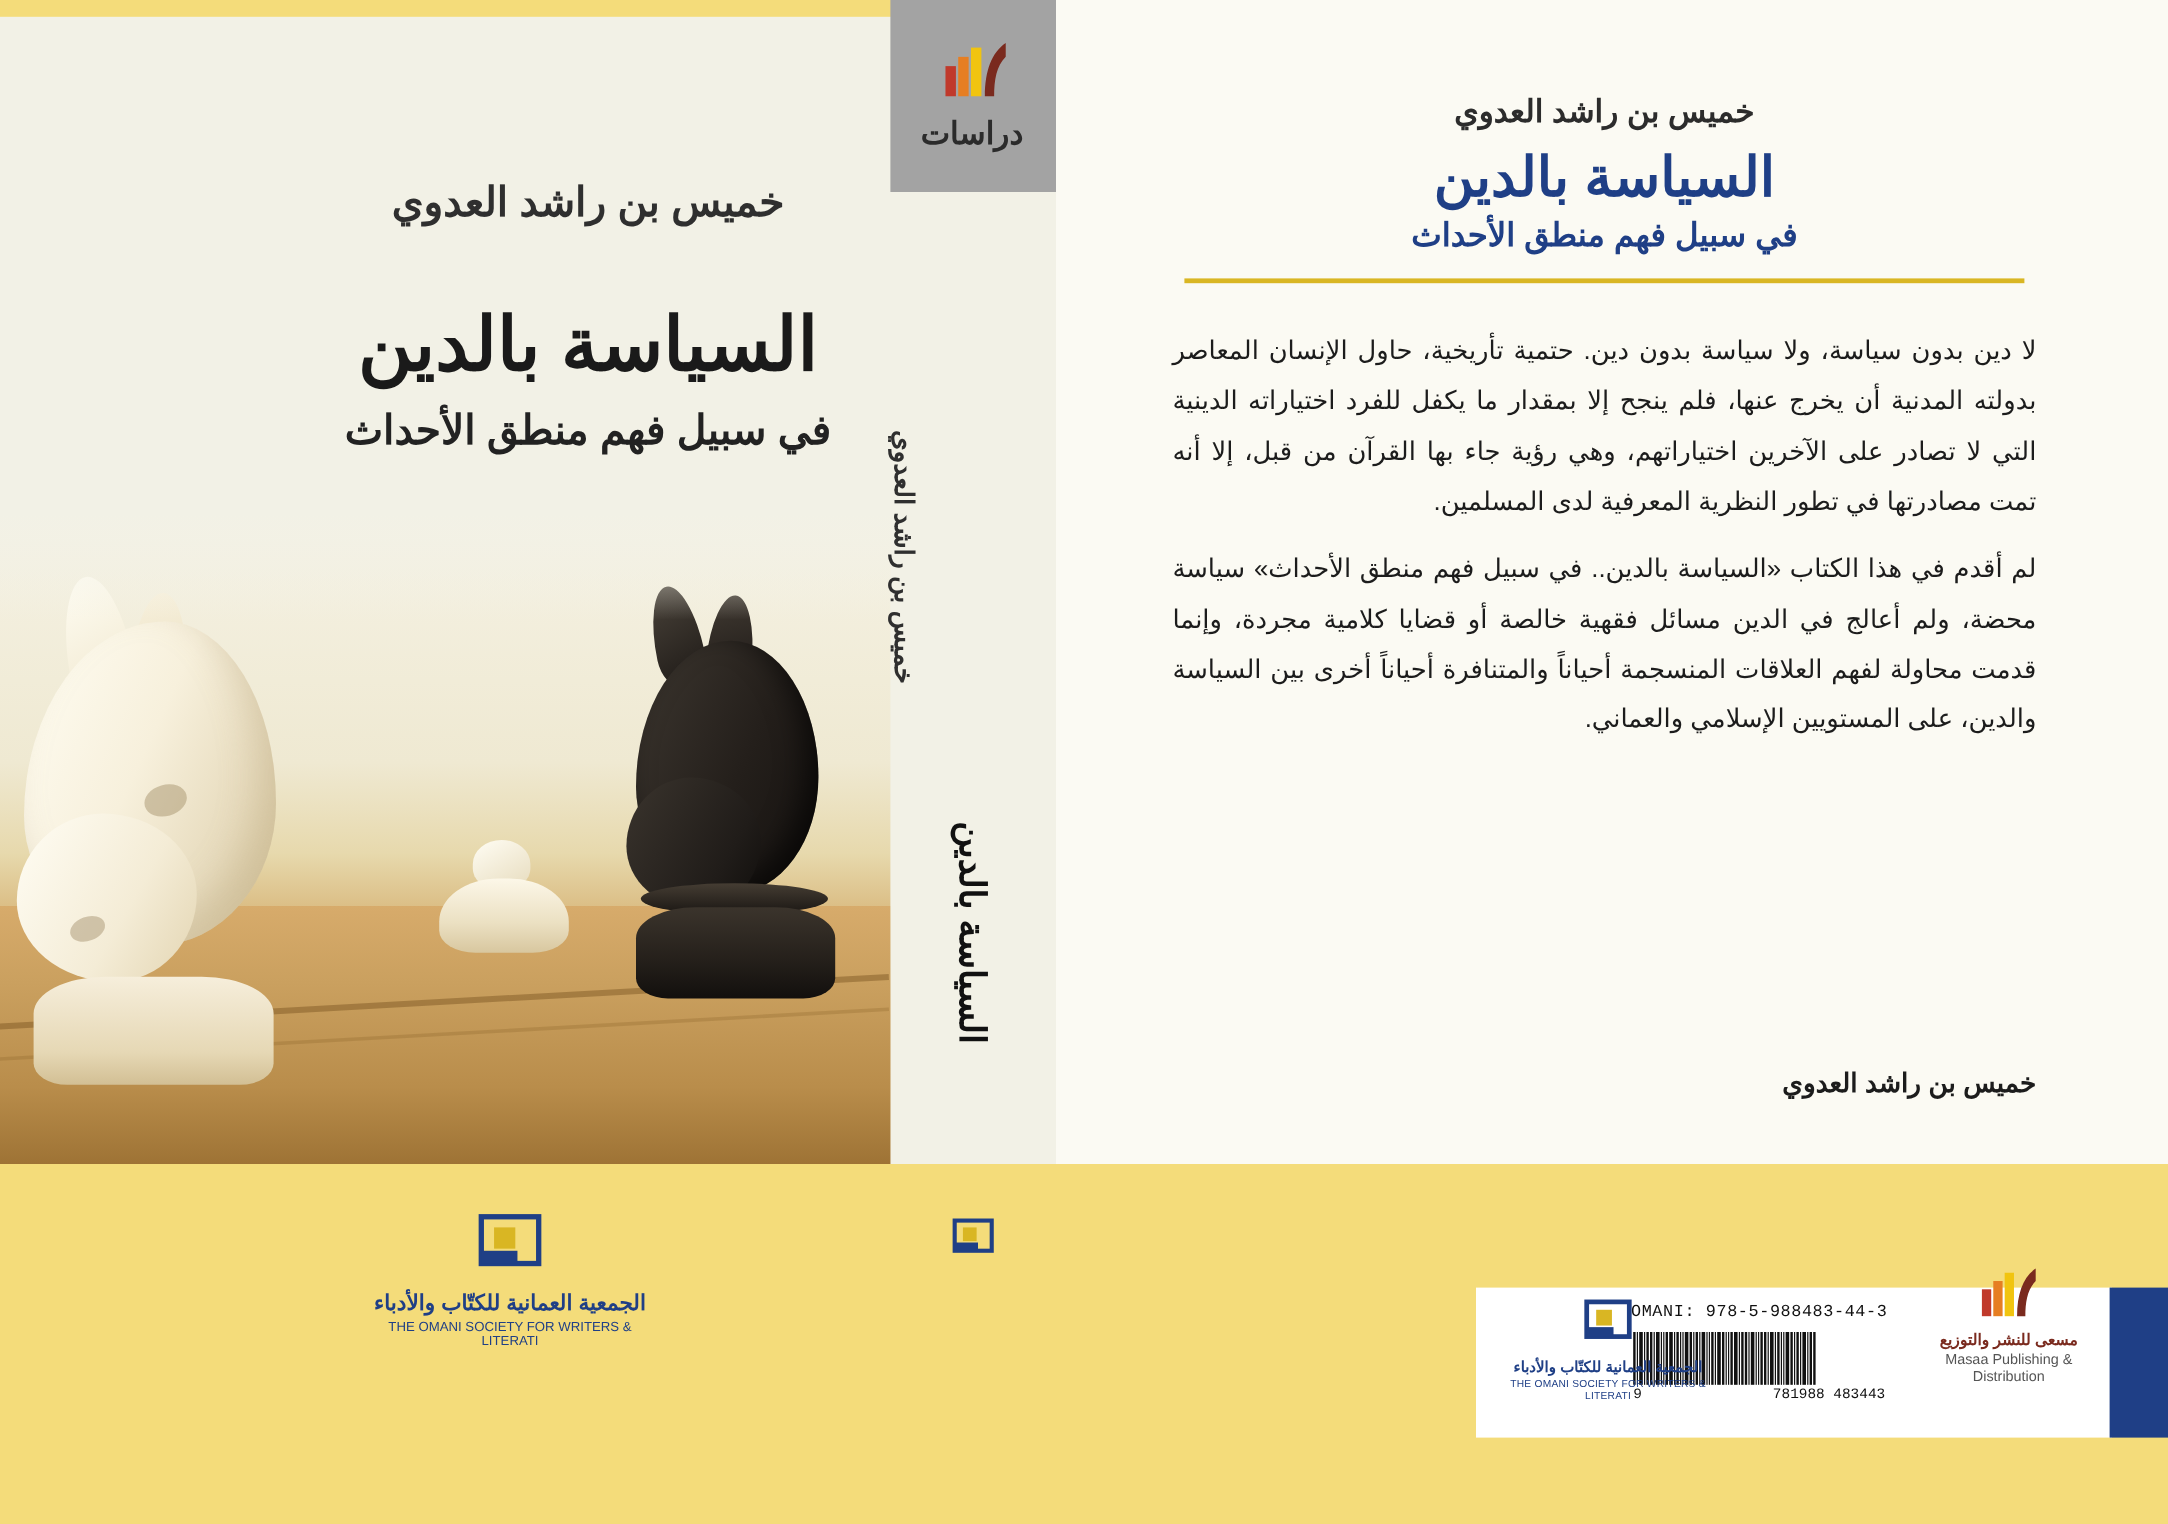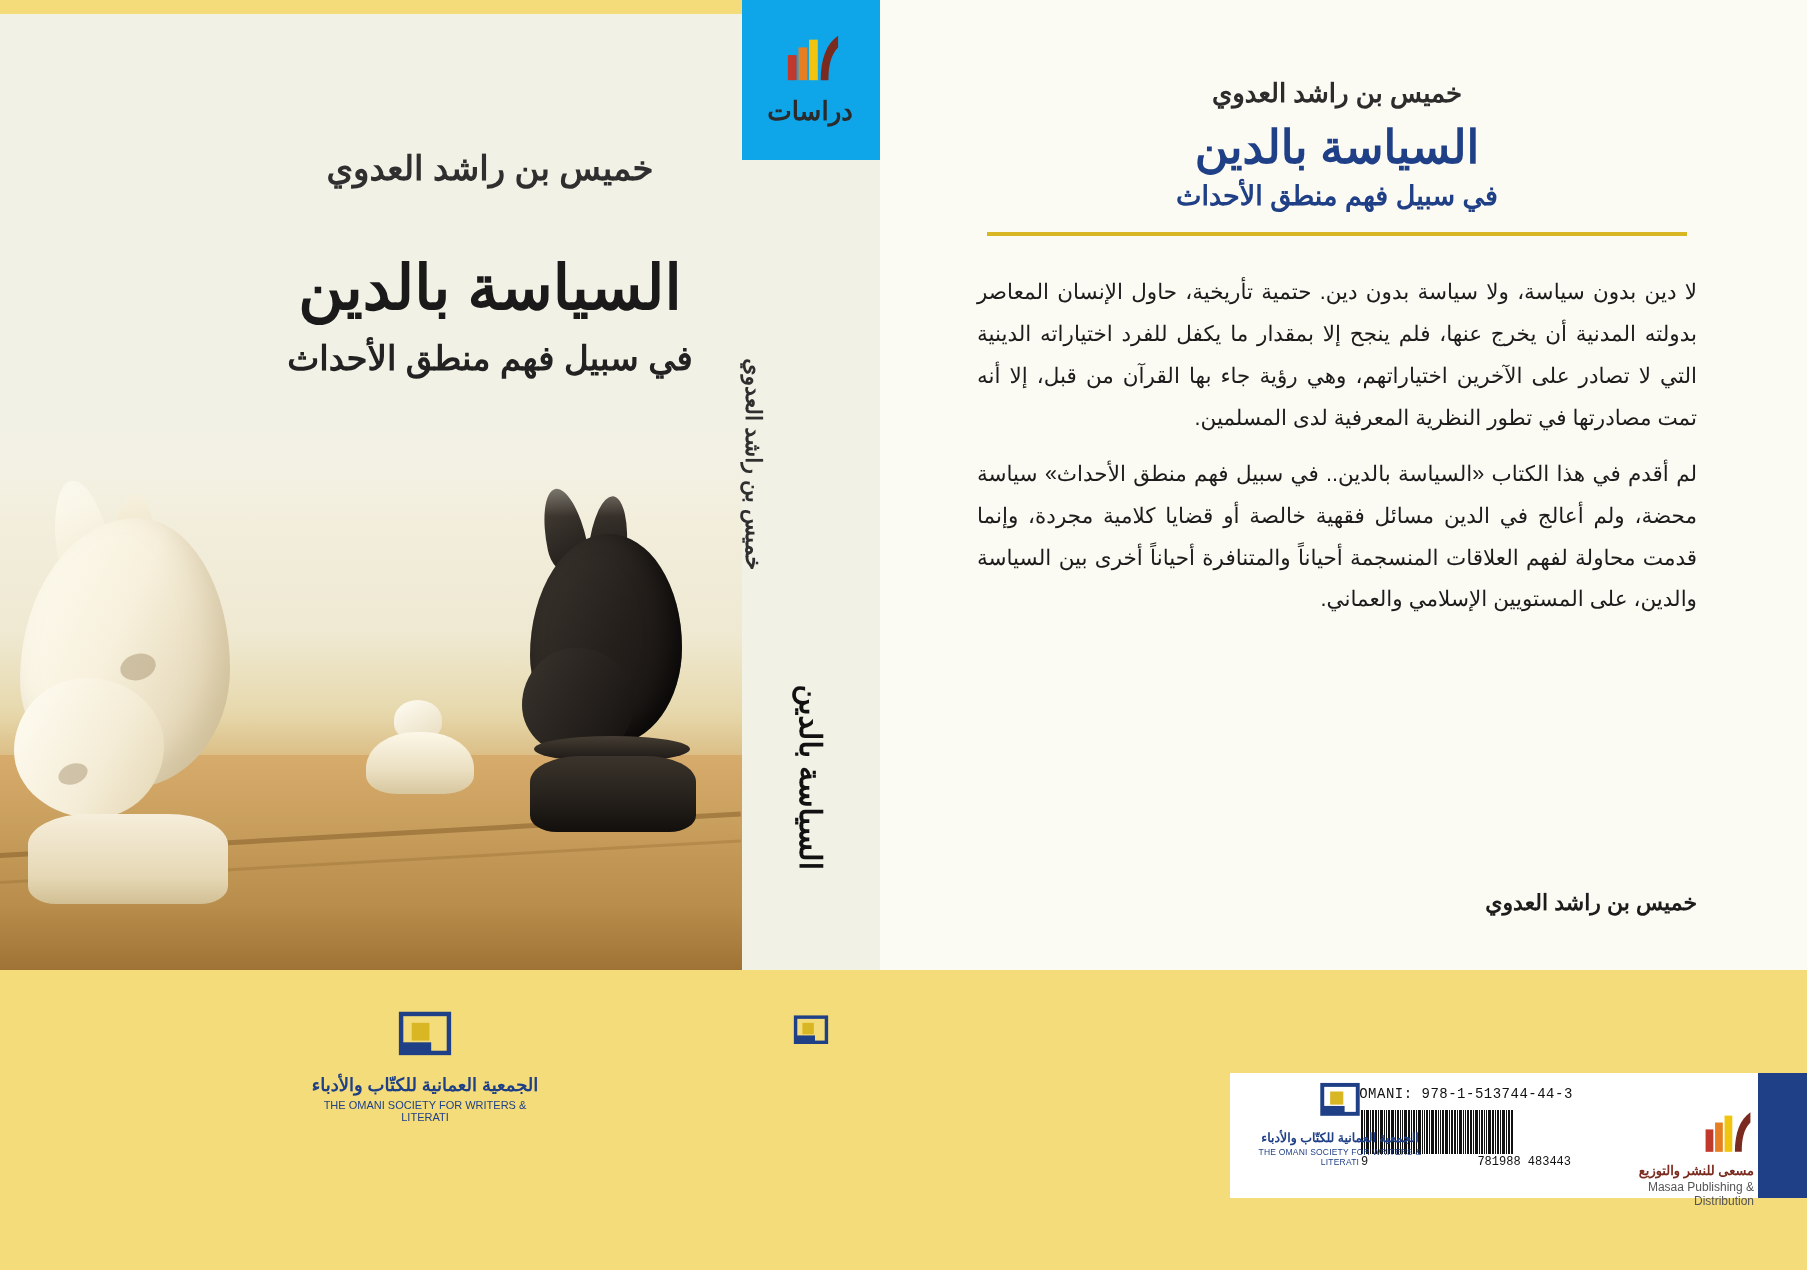--- a/index.html
+++ b/index.html
@@ -35,21 +35,21 @@
     left: 0; top: 0;
     width: 880px; height: 14px;
     background: #f4dc7a;
   }
   .studies-badge {
     position: absolute;
     left: 742px;
     top: 0;
     width: 138px;
     height: 160px;
-    background: #0ea5e9;
+    background: #a3a3a3;
   }
   .studies-label {
     position: absolute;
     left: 18px;
     top: 96px;
     width: 100px;
     text-align: center;
     font-size: 26px;
     font-weight: bold;
     color: #2b2b2b;
@@ -419,23 +419,23 @@
     position: absolute;
     left: 878px;
     top: 1073px;
     width: 49px;
     height: 125px;
     background: #1f3f86;
   }
   .publisher-block {
     position: absolute;
     left: 714px;
-    top: 1107px;
+    top: 1052px;
     width: 160px;
-    text-align: right;
+    text-align: center;
   }
   .publisher-name-ar {
     font-size: 13px;
     color: #7a2a1e;
     font-weight: bold;
     margin-top: 2px;
   }
   .publisher-name-en {
     font-size: 12px;
     color: #555;
@@ -616,21 +616,21 @@
         <rect x="26" y="10" width="9" height="42" fill="#f1c40f"></rect>
         <path d="M38 52 C38 30, 44 14, 56 6 L56 18 C48 26, 46 38, 46 52 Z" fill="#7a2a1e"></path>
       </svg>
       <div class="publisher-name-ar">مسعى للنشر والتوزيع</div>
       <div class="publisher-name-en">Masaa Publishing &amp; Distribution</div>
     </div>
 
     <div class="isbn-block">
       <div class="isbn-text">
         <span>OMANI:</span>
-        <span>978-1-513744-44-3</span>
+        <span>978-5-988483-44-3</span>
       </div>
       <div class="barcode">
         <div class="bars">
           <i style="width:2px"></i>
             <i style="width:1px"></i>
             <i style="width:3px"></i>
             <i style="width:1px"></i>
           <i style="width:2px"></i>
             <i style="width:2px"></i>
             <i style="width:1px"></i>

